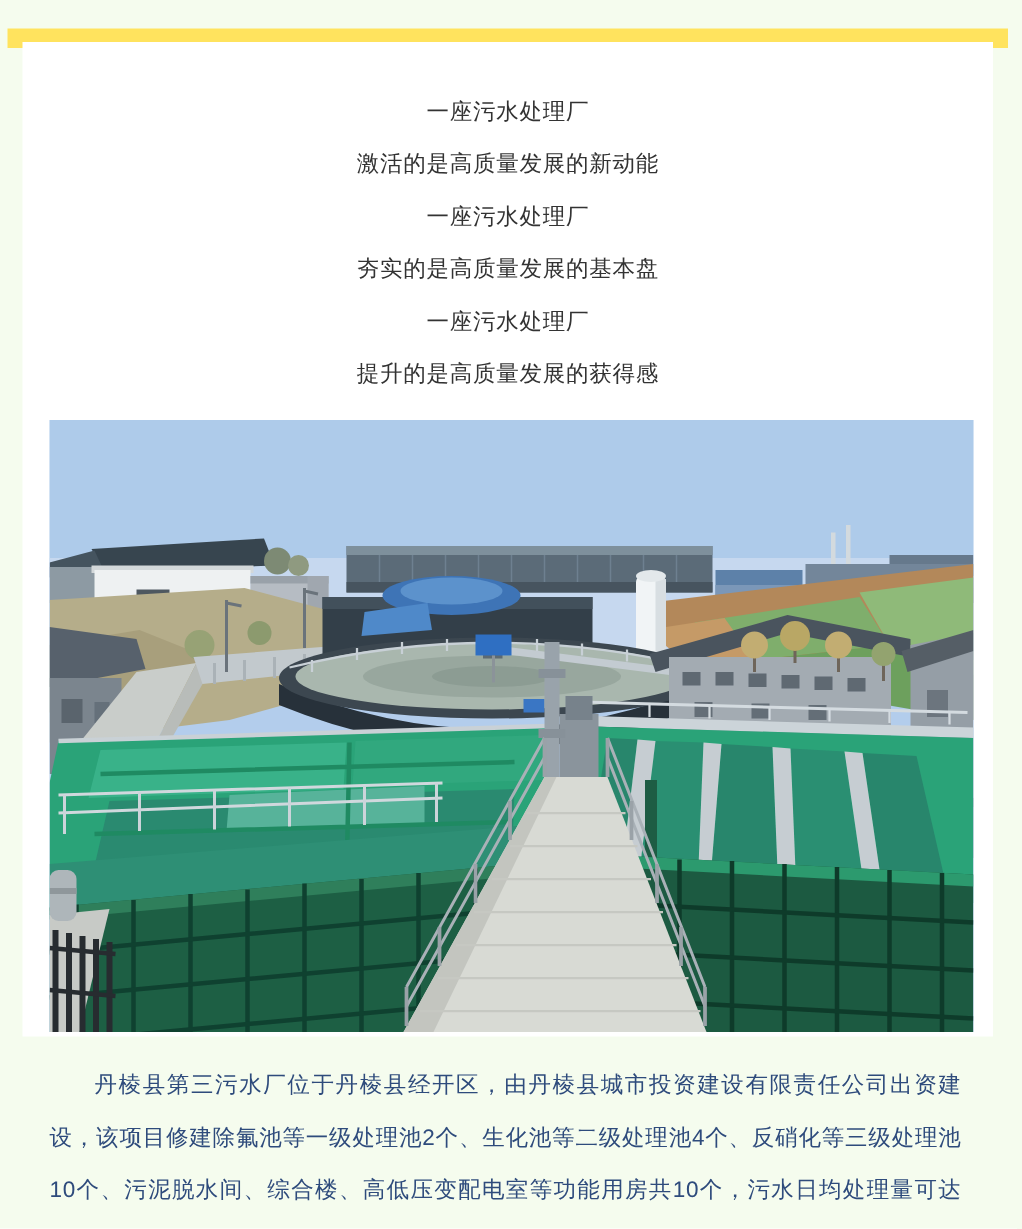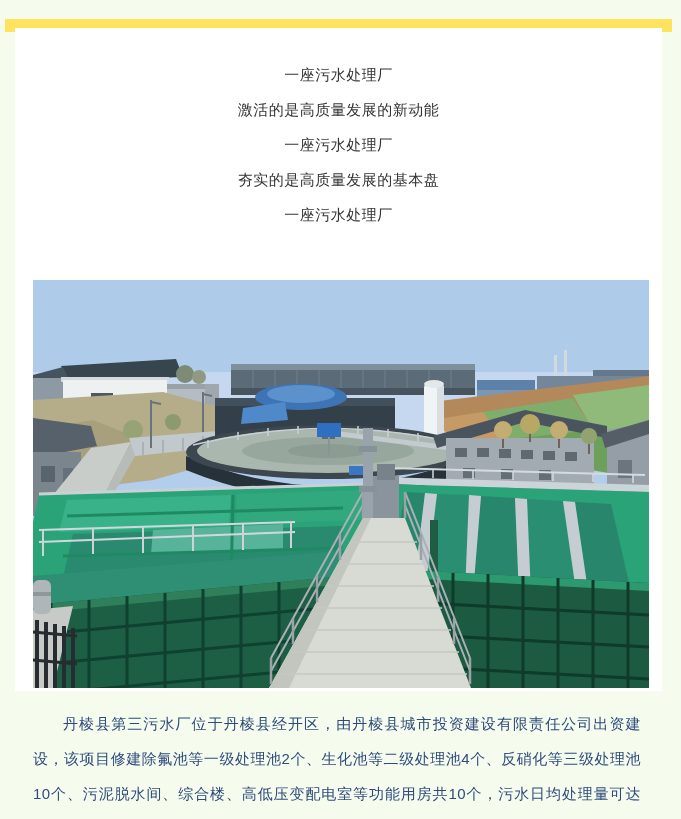--- a/index.html
+++ b/index.html
@@ -33,20 +33,21 @@
 <div class="stage">
   <div class="accent-bar"></div>
   <div class="panel">
 
     <div class="headlines">
       <p class="headline-line">一座污水处理厂</p>
       <p class="headline-line">激活的是高质量发展的新动能</p>
       <p class="headline-line">一座污水处理厂</p>
       <p class="headline-line">夯实的是高质量发展的基本盘</p>
       <p class="headline-line">一座污水处理厂</p>
+      <p class="headline-line">提升的是高质量发展的获得感</p>
     </div>
 
     <figure class="photo-frame" style="margin:0;" title="丹棱县第三污水处理厂实景：蓝天下的圆形二沉池、绿色处理池组、深绿色装配式池体与中央钢制步道，远处为工业厂房与覆绿山坡">
       <svg viewBox="0 0 616 408" xmlns="http://www.w3.org/2000/svg">
 
         <rect x="0" y="0" width="616" height="160" fill="#aecbea"></rect>
         <rect x="0" y="92" width="616" height="68" fill="#c6d8ef"></rect>
 
         <g>
           <polygon points="28,86 143,79 150,97 36,101" fill="#37454f"></polygon>

